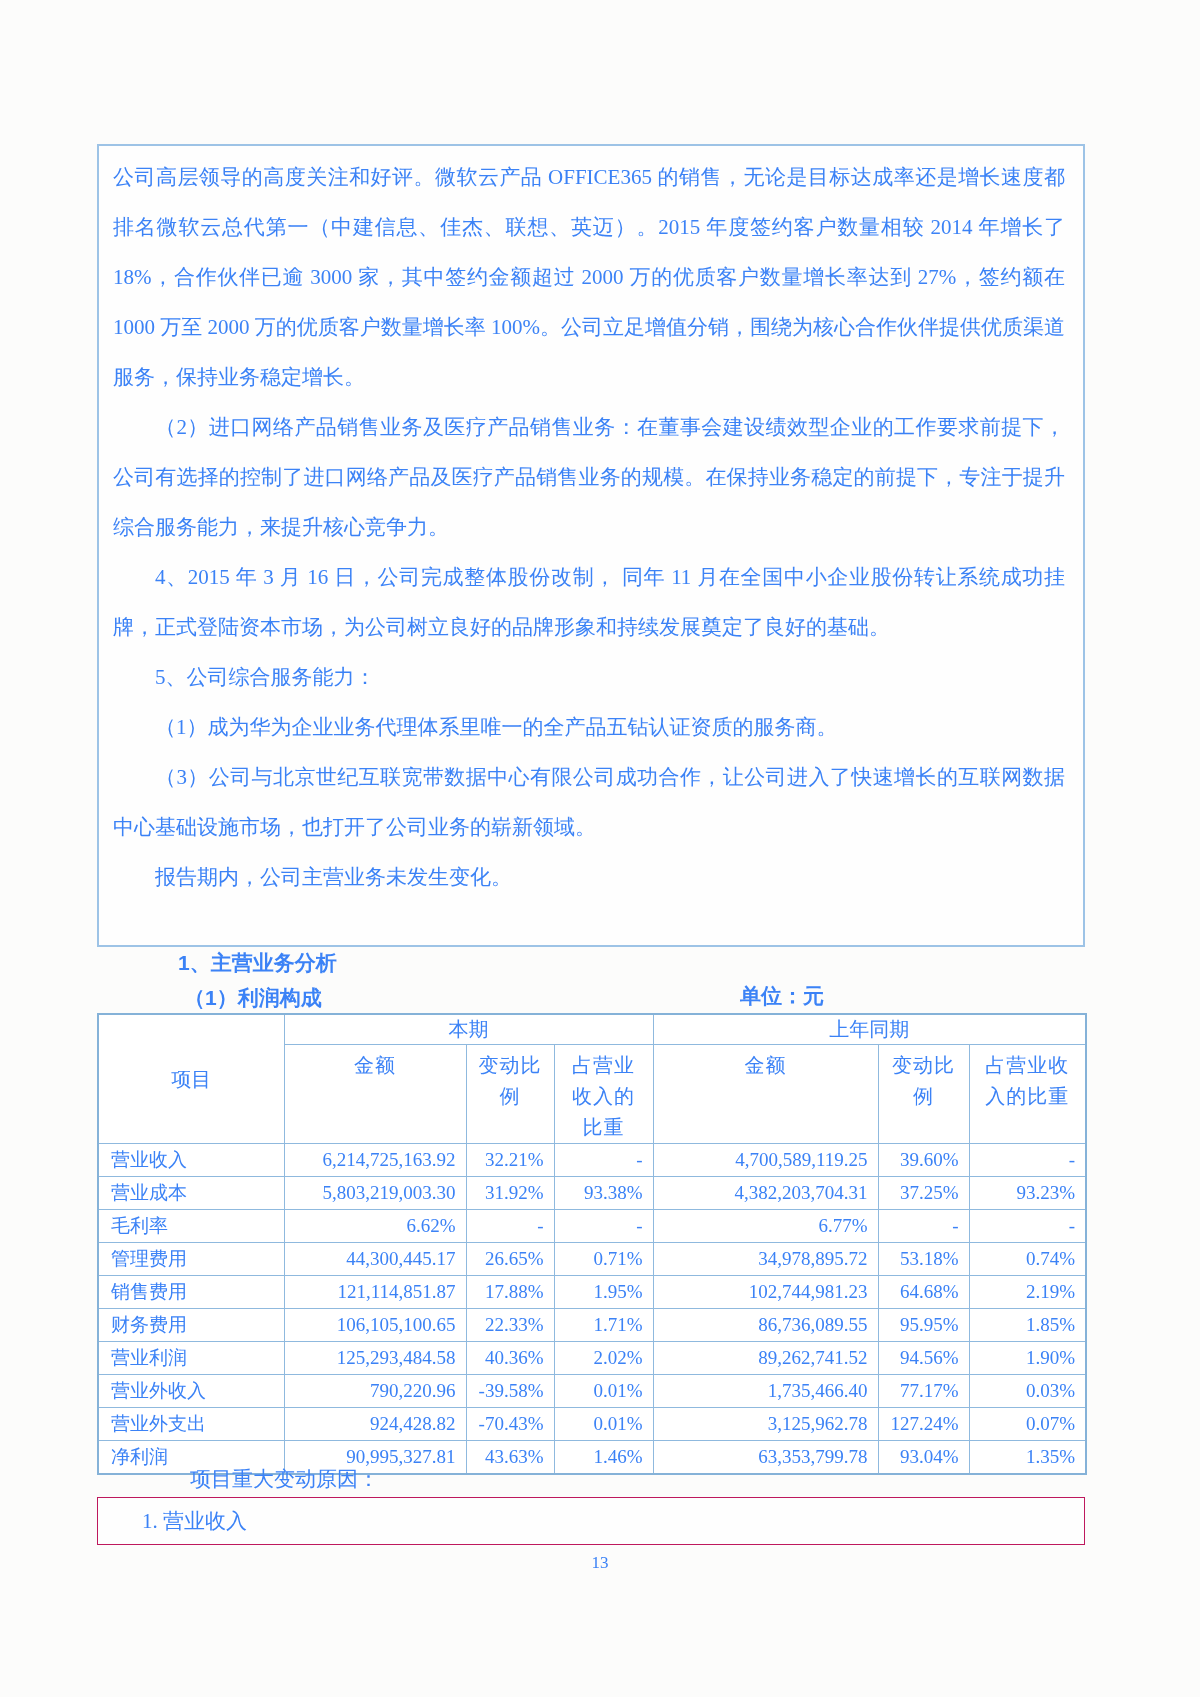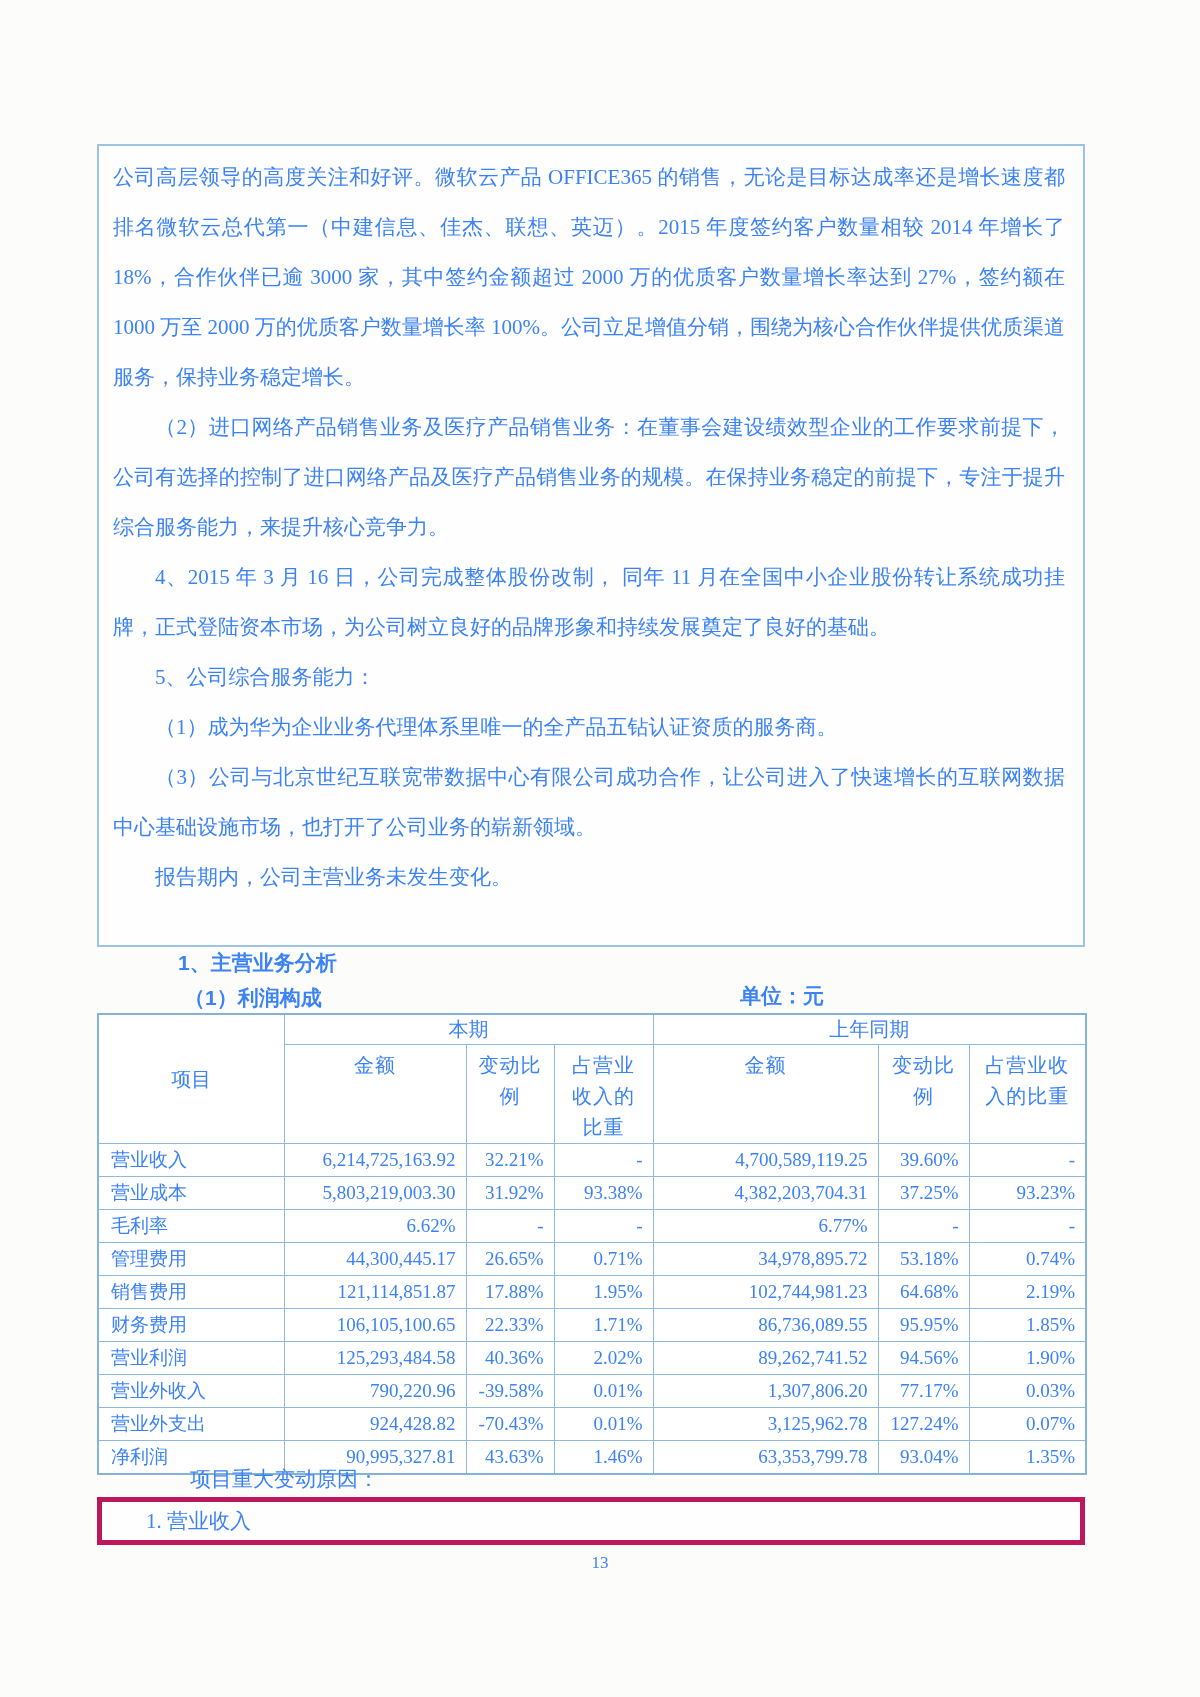--- a/index.html
+++ b/index.html
@@ -78,21 +78,21 @@
   td.num{
     text-align:right;padding-right:10px;
   }
   
   .note{
     position:absolute;left:182px;top:1466px;
     font-size:21px;line-height:26px;margin-left:8px;
   }
   .bottombox{
     position:absolute;left:97px;top:1497px;width:988px;height:48px;
-    border:5px solid #be185d;background:#fefefe;
+    border:1px solid #be185d;background:#fefefe;
     box-sizing:border-box;
     display:flex;align-items:center;
     padding-left:44px;
     font-size:21px;
   }
   .pagenum{
     position:absolute;left:0;top:1553px;width:1200px;
     text-align:center;font-size:17px;
   }
 </style>
@@ -201,21 +201,21 @@
         <td class="num">2.02%</td>
         <td class="num">89,262,741.52</td>
         <td class="num">94.56%</td>
         <td class="num">1.90%</td>
       </tr>
       <tr class="dr">
         <td class="item">营业外收入</td>
         <td class="num">790,220.96</td>
         <td class="num">-39.58%</td>
         <td class="num">0.01%</td>
-        <td class="num">1,307,806.20</td>
+        <td class="num">1,735,466.40</td>
         <td class="num">77.17%</td>
         <td class="num">0.03%</td>
       </tr>
       <tr class="dr">
         <td class="item">营业外支出</td>
         <td class="num">924,428.82</td>
         <td class="num">-70.43%</td>
         <td class="num">0.01%</td>
         <td class="num">3,125,962.78</td>
         <td class="num">127.24%</td>

